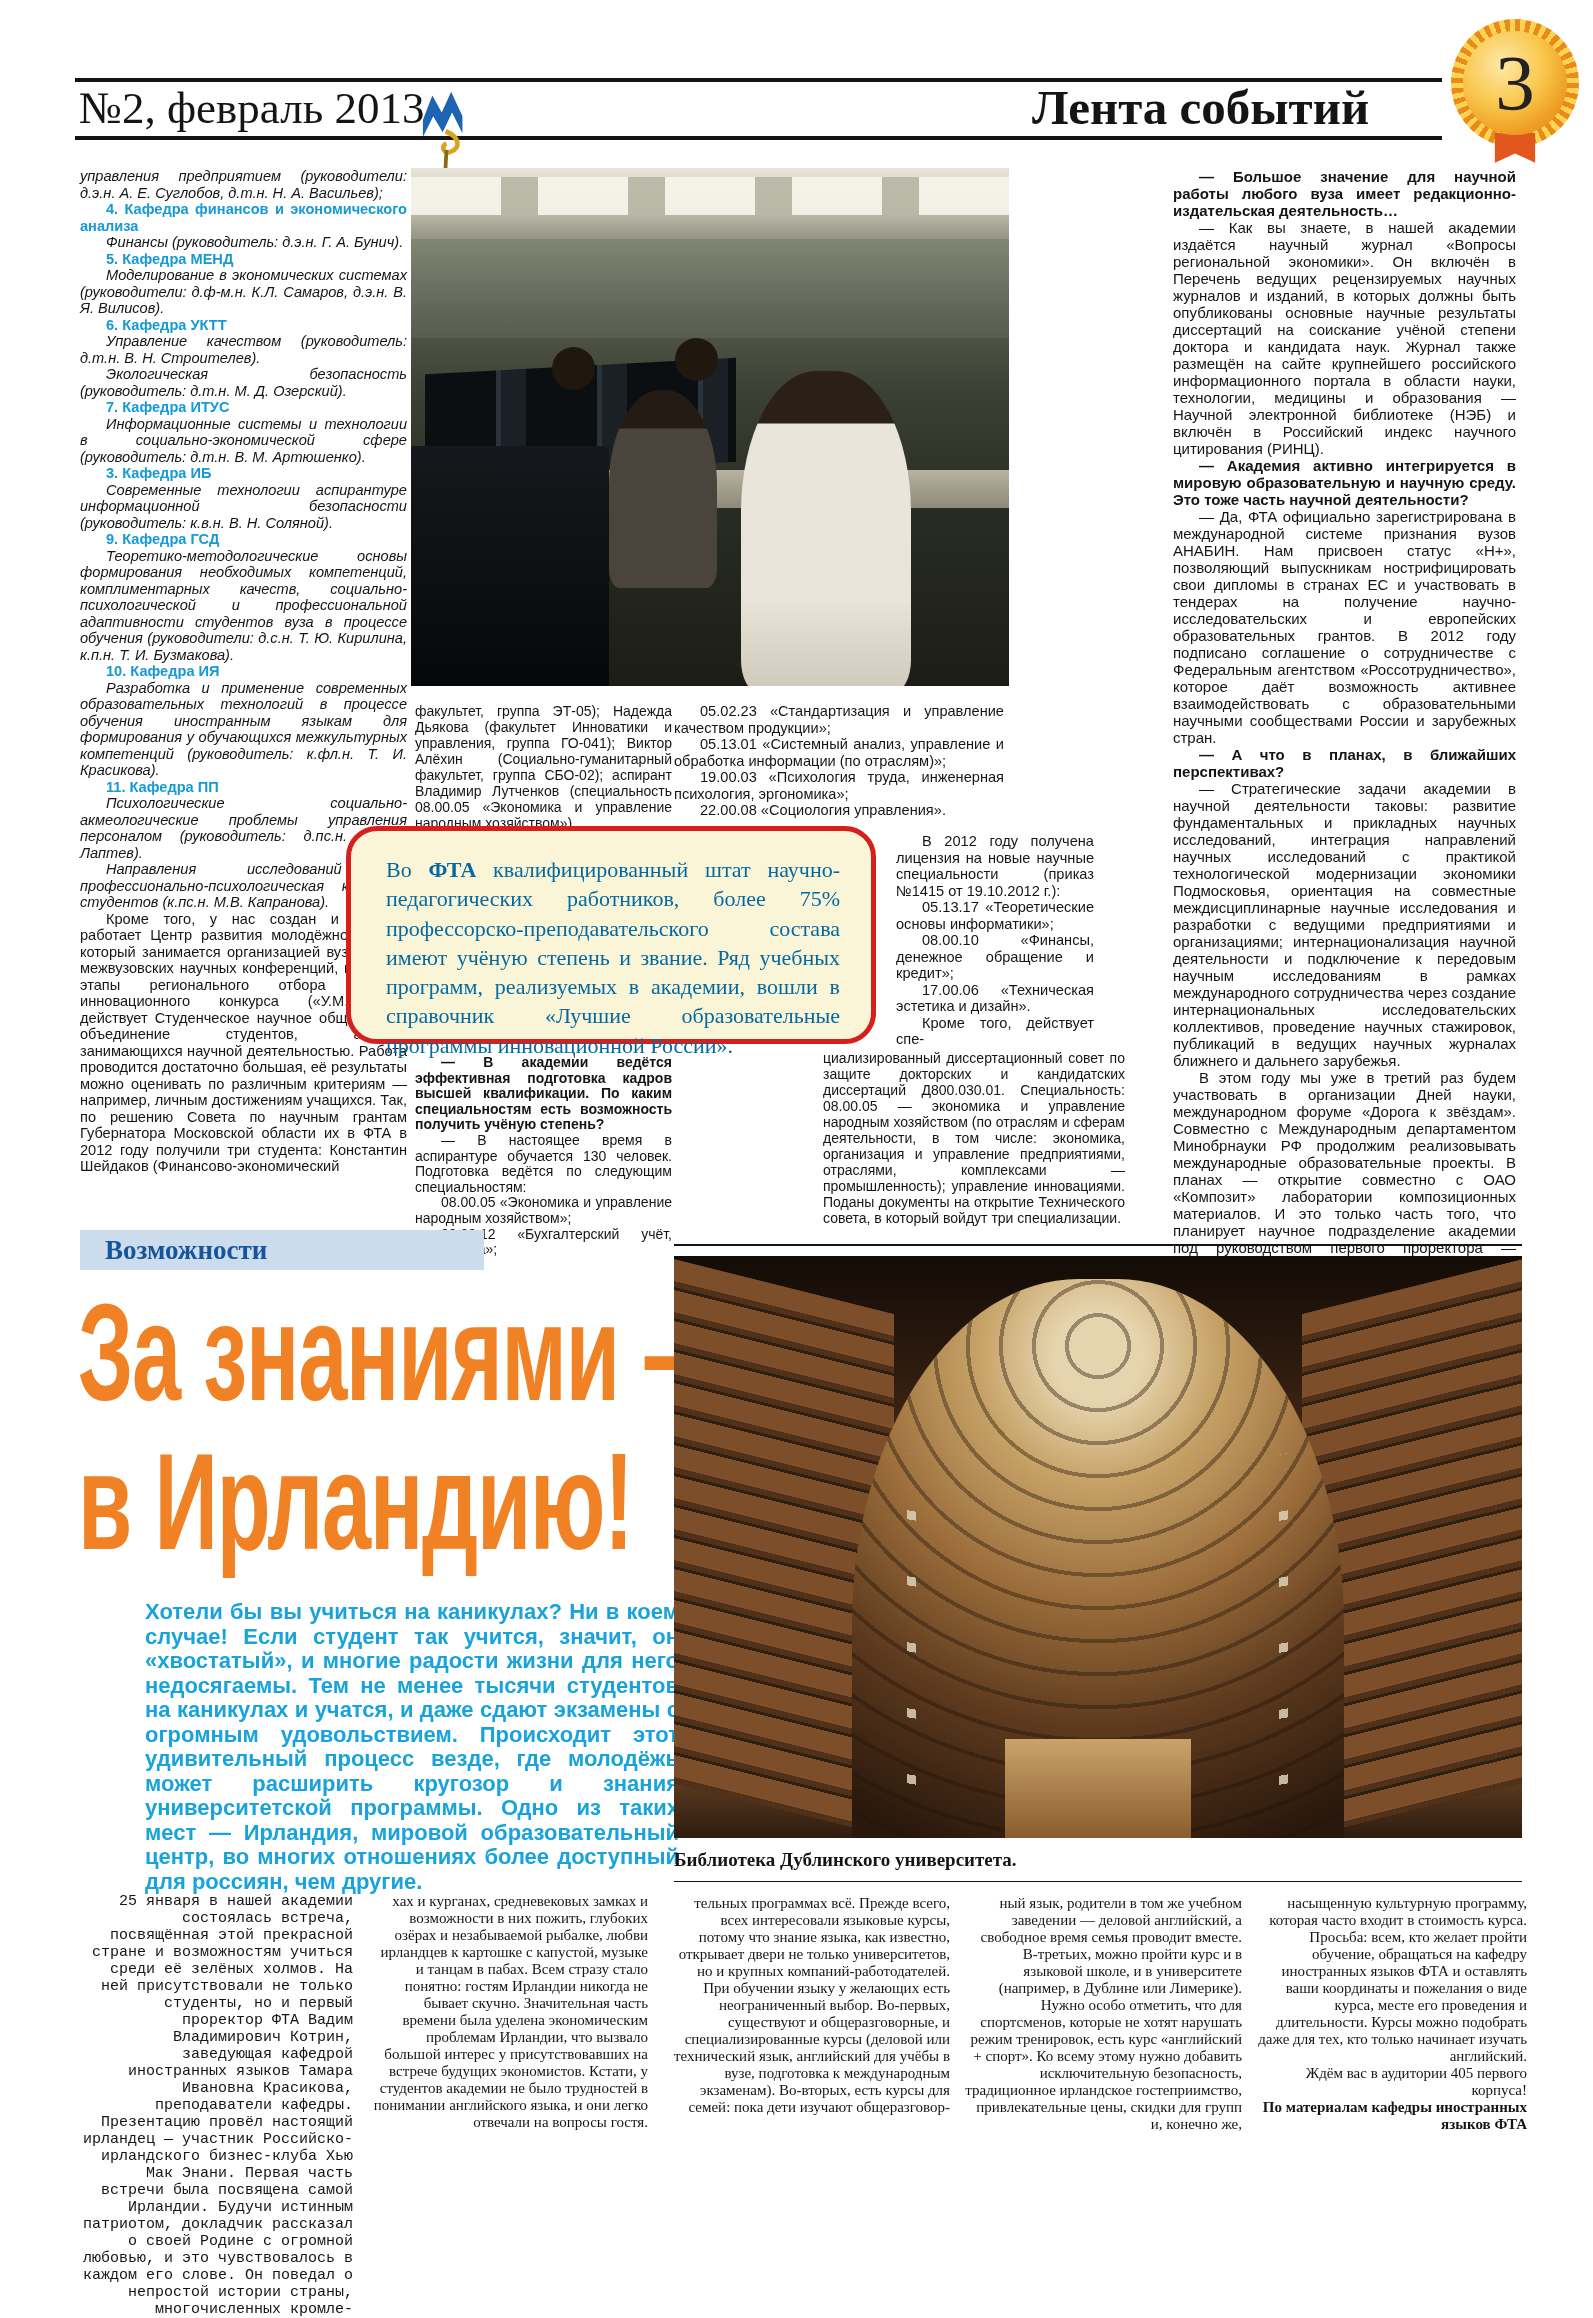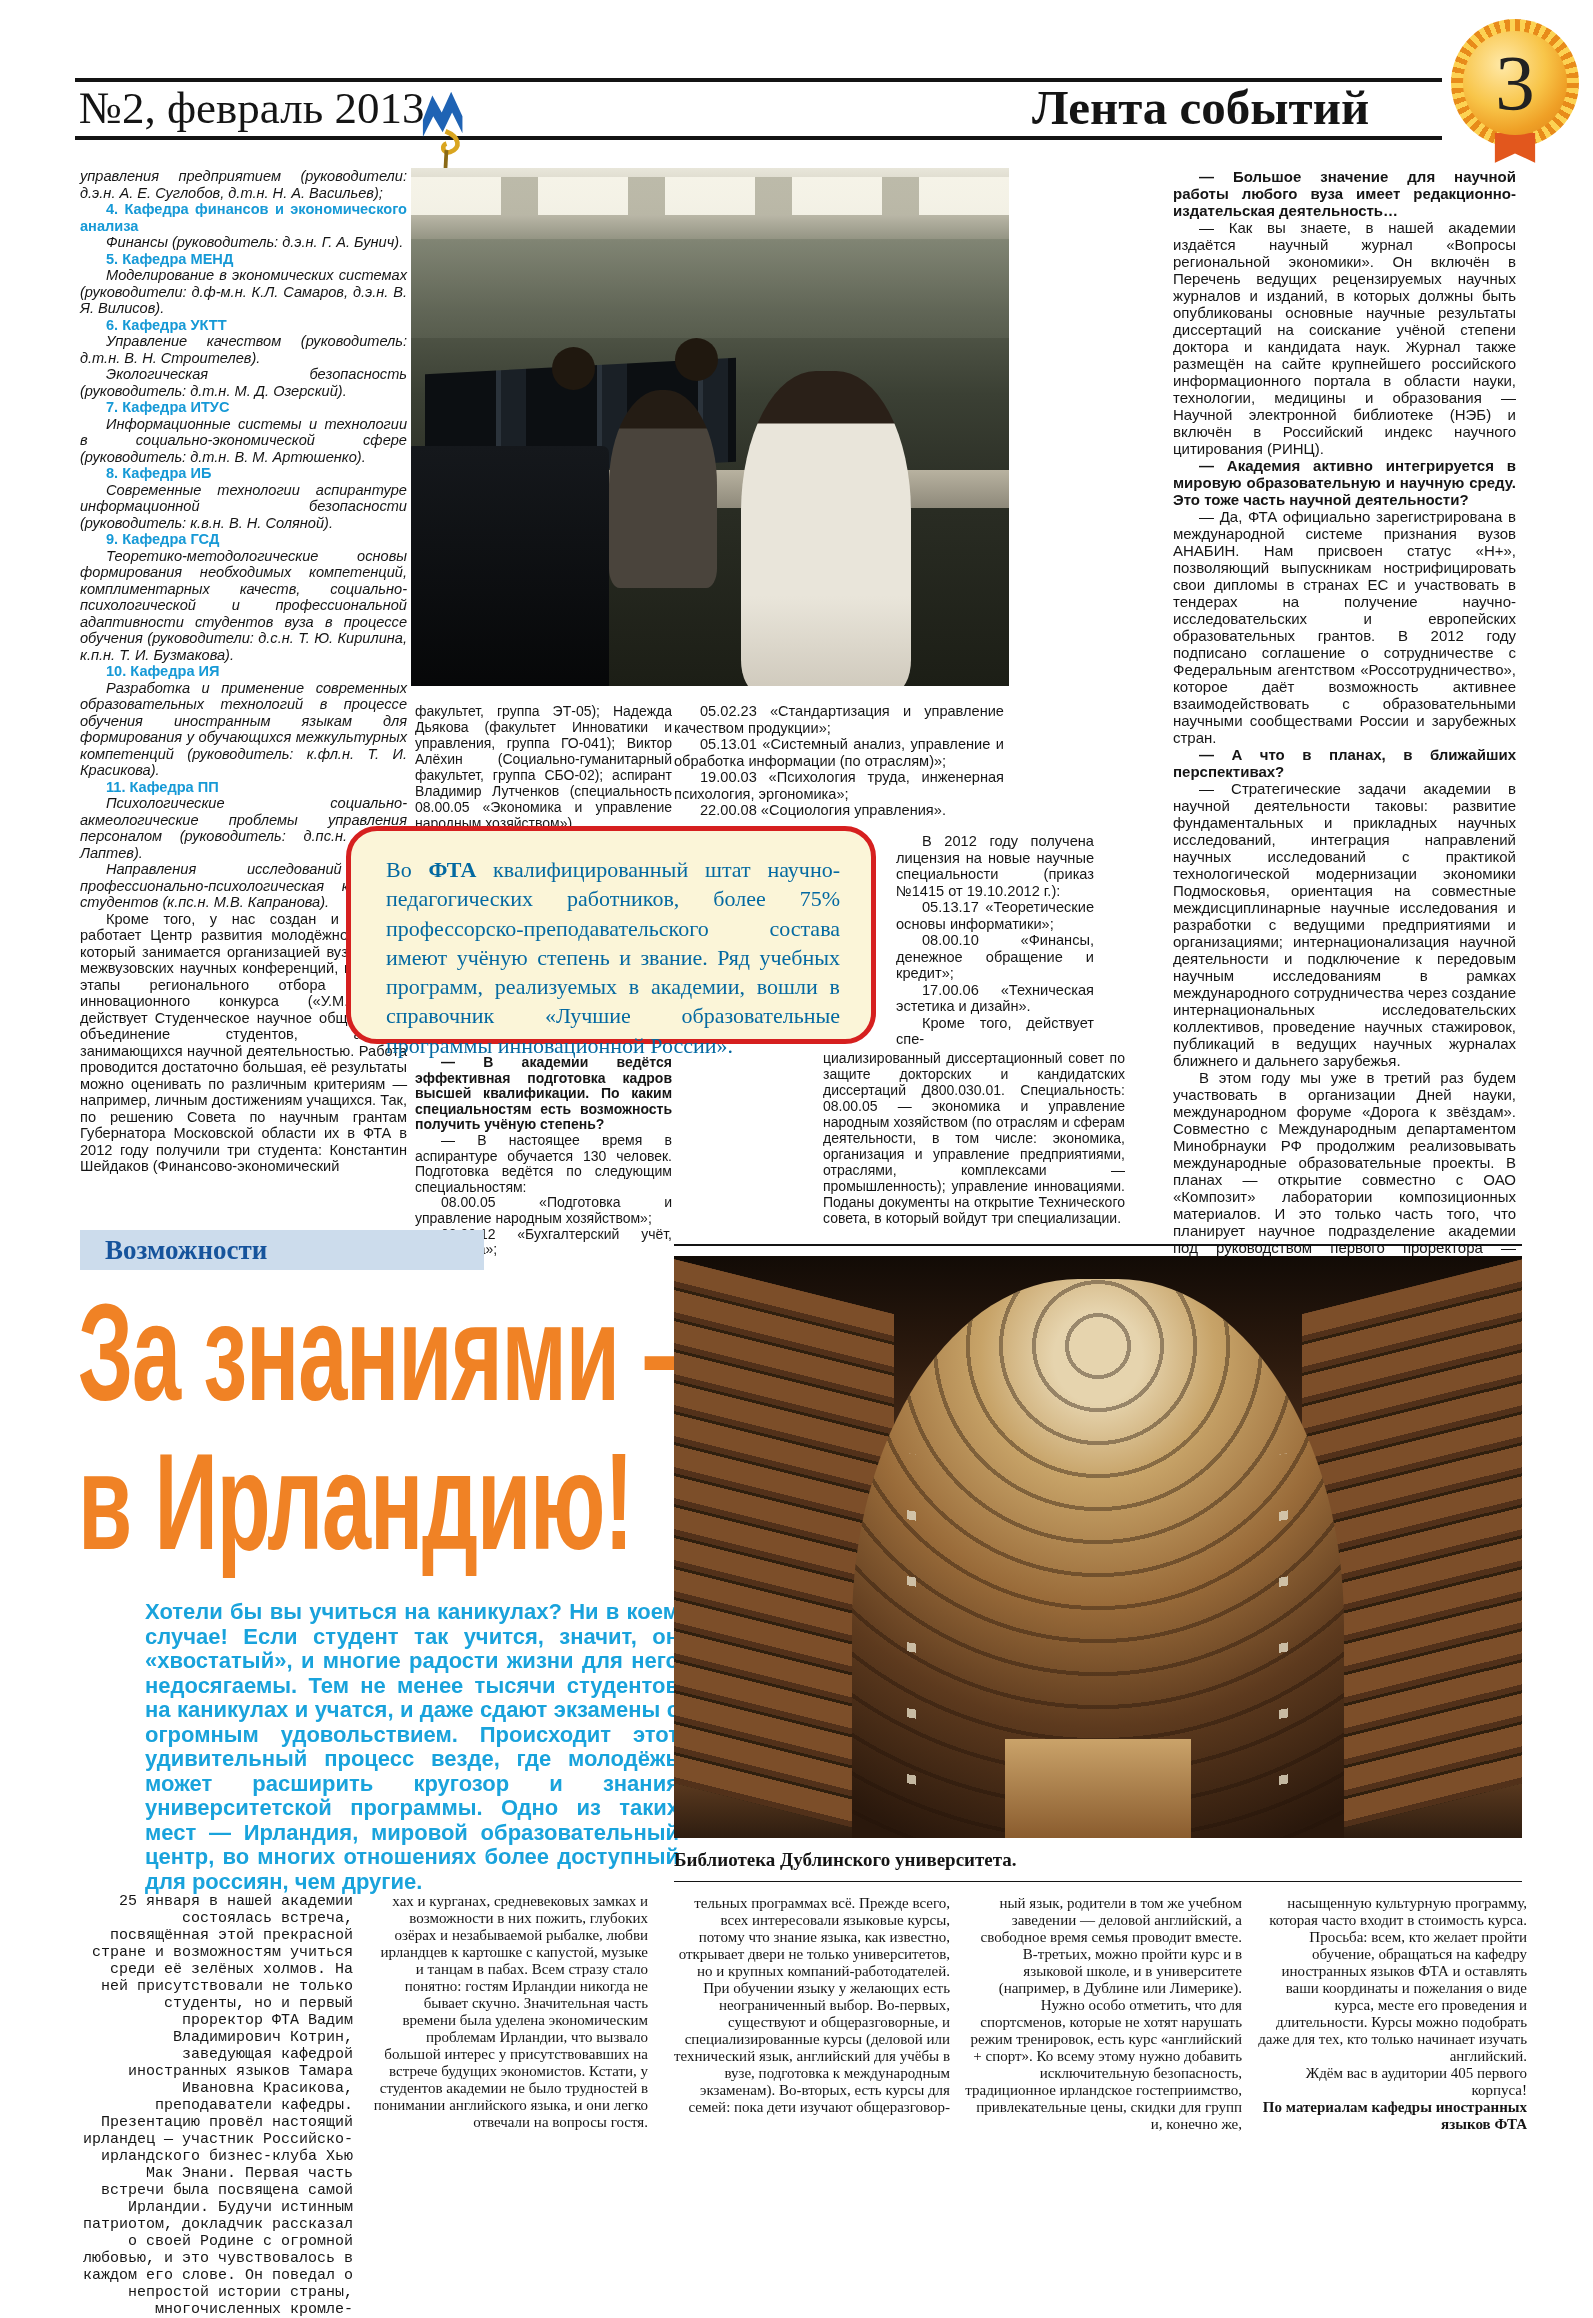--- a/index.html
+++ b/index.html
@@ -148,21 +148,21 @@
       <p class="p-cont p-it">управления предприятием (руководители: д.э.н. А. Е. Суглобов,  д.т.н. Н. А. Васильев);</p>
       <p class="p-h">4. Кафедра финансов и экономического анализа</p>
       <p class="p-it">Финансы (руководитель: д.э.н. Г. А. Бунич).</p>
       <p class="p-h">5. Кафедра МЕНД</p>
       <p class="p-it">Моделирование в экономических системах (руководители: д.ф-м.н. К.Л. Самаров, д.э.н. В. Я. Вилисов).</p>
       <p class="p-h">6. Кафедра УКТТ</p>
       <p class="p-it">Управление качеством (руководитель: д.т.н. В. Н. Строителев).</p>
       <p class="p-it">Экологическая безопасность (руководитель: д.т.н. М. Д. Озерский).</p>
       <p class="p-h">7. Кафедра  ИТУС</p>
       <p class="p-it">Информационные системы и технологии в социально-экономической сфере (руководитель: д.т.н. В. М. Артюшенко).</p>
-      <p class="p-h">8. Кафедра ИБ</p>
+      <p class="p-h">3. Кафедра ИБ</p>
       <p class="p-it">Современные технологии аспирантуре информационной безопасности (руководитель: к.в.н. В. Н. Соляной).</p>
       <p class="p-h">9. Кафедра ГСД</p>
       <p class="p-it">Теоретико-методологические основы формирования необходимых компетенций, комплиментарных качеств, социально-психологической и профессиональной адаптивности студентов вуза в процессе обучения (руководители: д.с.н. Т. Ю. Кирилина, к.п.н. Т. И. Бузмакова).</p>
       <p class="p-h">10. Кафедра ИЯ</p>
       <p class="p-it">Разработка и применение современных образовательных технологий в процессе обучения иностранным языкам для формирования у обучающихся межкультурных компетенций (руководитель: к.фл.н. Т. И. Красикова).</p>
       <p class="p-h">11. Кафедра ПП</p>
       <p class="p-it">Психологические социально-акмеологические проблемы управления персоналом (руководитель: д.пс.н. Л. Г. Лаптев).</p>
       <p class="p-it">Направления исследований — профессионально-психологическая культура студентов (к.пс.н. М.В. Капранова).</p>
       <p class="p-b">Кроме того, у нас создан и активно работает Центр развития молодёжной науки, который занимается организацией вузовских и межвузовских научных конференций, проводит этапы регионального отбора научно-инновационного конкурса («У.М.Н.И.К.»), действует Студенческое научное общество — объединение студентов, активно занимающихся научной деятельностью. Работа проводится достаточно большая, её результаты можно оценивать по различным критериям — например, личным достижениям учащихся. Так, по решению Совета по научным грантам Губернатора Московской области их в ФТА в 2012 году получили три студента: Константин Шейдаков (Финансово-экономический</p>
     </div>
@@ -186,21 +186,21 @@
       <p class="p-cont">циализированный диссертационный совет по защите докторских и кандидатских диссертаций Д800.030.01. Специальность: 08.00.05 — экономика и управление народным хозяйством (по отраслям и сферам деятельности, в том числе: экономика, организация и управление предприятиями, отраслями, комплексами — промышленность); управление инновациями. Поданы документы на открытие Технического совета, в который войдут три специализации.</p>
     </div>
 
   <div class="callout">
     <p class="callout-text"><span>Во </span><b>ФТА</b><span> квалифицированный штат научно-педагогических работников, более 75% профессорско-преподавательского состава имеют учёную степень и звание. Ряд учебных программ, реализуемых в академии, вошли в справочник «Лучшие образовательные программы инновационной России».</span></p>
   </div>
 
   <div class="col qa">
       <p class="p-q">— В академии ведётся эффективная подготовка кадров высшей квалификации. По каким специальностям есть возможность получить учёную степень?</p>
       <p class="p-a">— В настоящее время в аспирантуре обучается 130 человек.  Подготовка ведётся по следующим специальностям:</p>
-      <p class="p-a">08.00.05 «Подготовка и управление народным хозяйством»;</p>
+      <p class="p-a">08.00.05 «Экономика и управление народным хозяйством»;</p>
       <p class="p-a">08.00.12 «Бухгалтерский учёт, статистика»;</p>
     </div>
   <div class="col colD">
       <p class="p-q">— Большое значение для научной работы любого вуза имеет редакционно-издательская деятельность…</p>
       <p class="p-a">— Как вы знаете, в нашей академии издаётся научный журнал «Вопросы региональной экономики». Он включён в Перечень ведущих рецензируемых научных журналов и изданий, в которых должны быть опубликованы основные научные результаты диссертаций на соискание учёной степени доктора и кандидата наук. Журнал также размещён на сайте крупнейшего российского информационного портала в области науки, технологии, медицины и образования — Научной электронной библиотеке (НЭБ) и включён в Российский индекс научного цитирования (РИНЦ).</p>
       <p class="p-q">— Академия активно интегрируется в мировую образовательную и научную среду. Это тоже часть научной деятельности?</p>
       <p class="p-a">— Да, ФТА официально зарегистрирована в международной системе признания вузов АНАБИН. Нам присвоен статус «Н+», позволяющий выпускникам нострифицировать свои дипломы в странах ЕС и участвовать в тендерах на получение научно-исследовательских и европейских образовательных грантов. В 2012 году подписано соглашение о сотрудничестве с Федеральным агентством «Россотрудничество», которое даёт возможность активнее взаимодействовать с образовательными научными сообществами России и зарубежных стран.</p>
       <p class="p-q">— А что в планах, в ближайших перспективах?</p>
       <p class="p-a">— Стратегические задачи академии в научной деятельности таковы: развитие фундаментальных и прикладных научных исследований, интеграция направлений научных исследований с практикой технологической модернизации экономики Подмосковья, ориентация на совместные междисциплинарные научные исследования и разработки с ведущими предприятиями и организациями; интернационализация научной деятельности и подключение к передовым научным исследованиям в рамках международного сотрудничества через создание интернациональных исследовательских коллективов, проведение научных стажировок, публикаций в ведущих научных журналах ближнего и дальнего зарубежья.</p>
       <p class="p-a">В этом году мы уже в третий раз будем участвовать в организации Дней науки, международном форуме «Дорога к звёздам». Совместно с Международным департаментом Минобрнауки РФ продолжим реализовывать международные образовательные проекты. В планах — открытие совместно с ОАО «Композит» лаборатории композиционных материалов. И это только часть того, что планирует научное подразделение академии под руководством первого проректора — проректора по научной работе Сергея Викторовича Соколова в наступившем году. Уверен, что у нас всё получится — планов у нас действительно много!</p>

